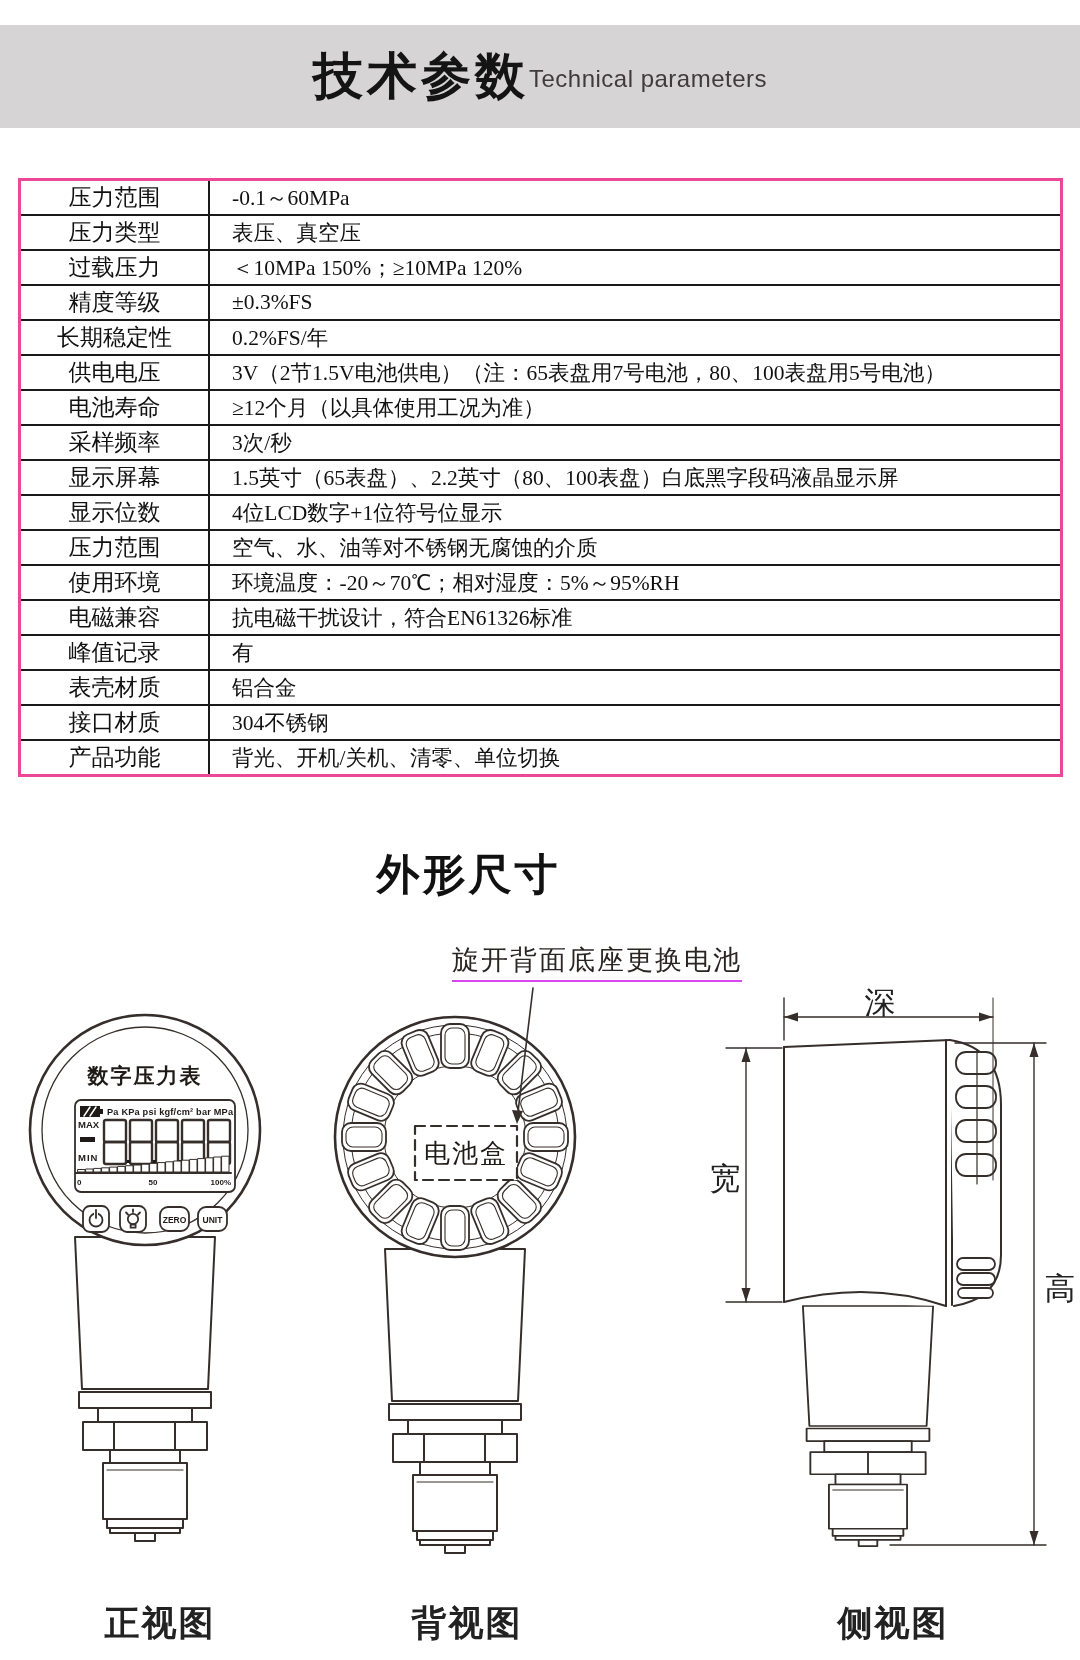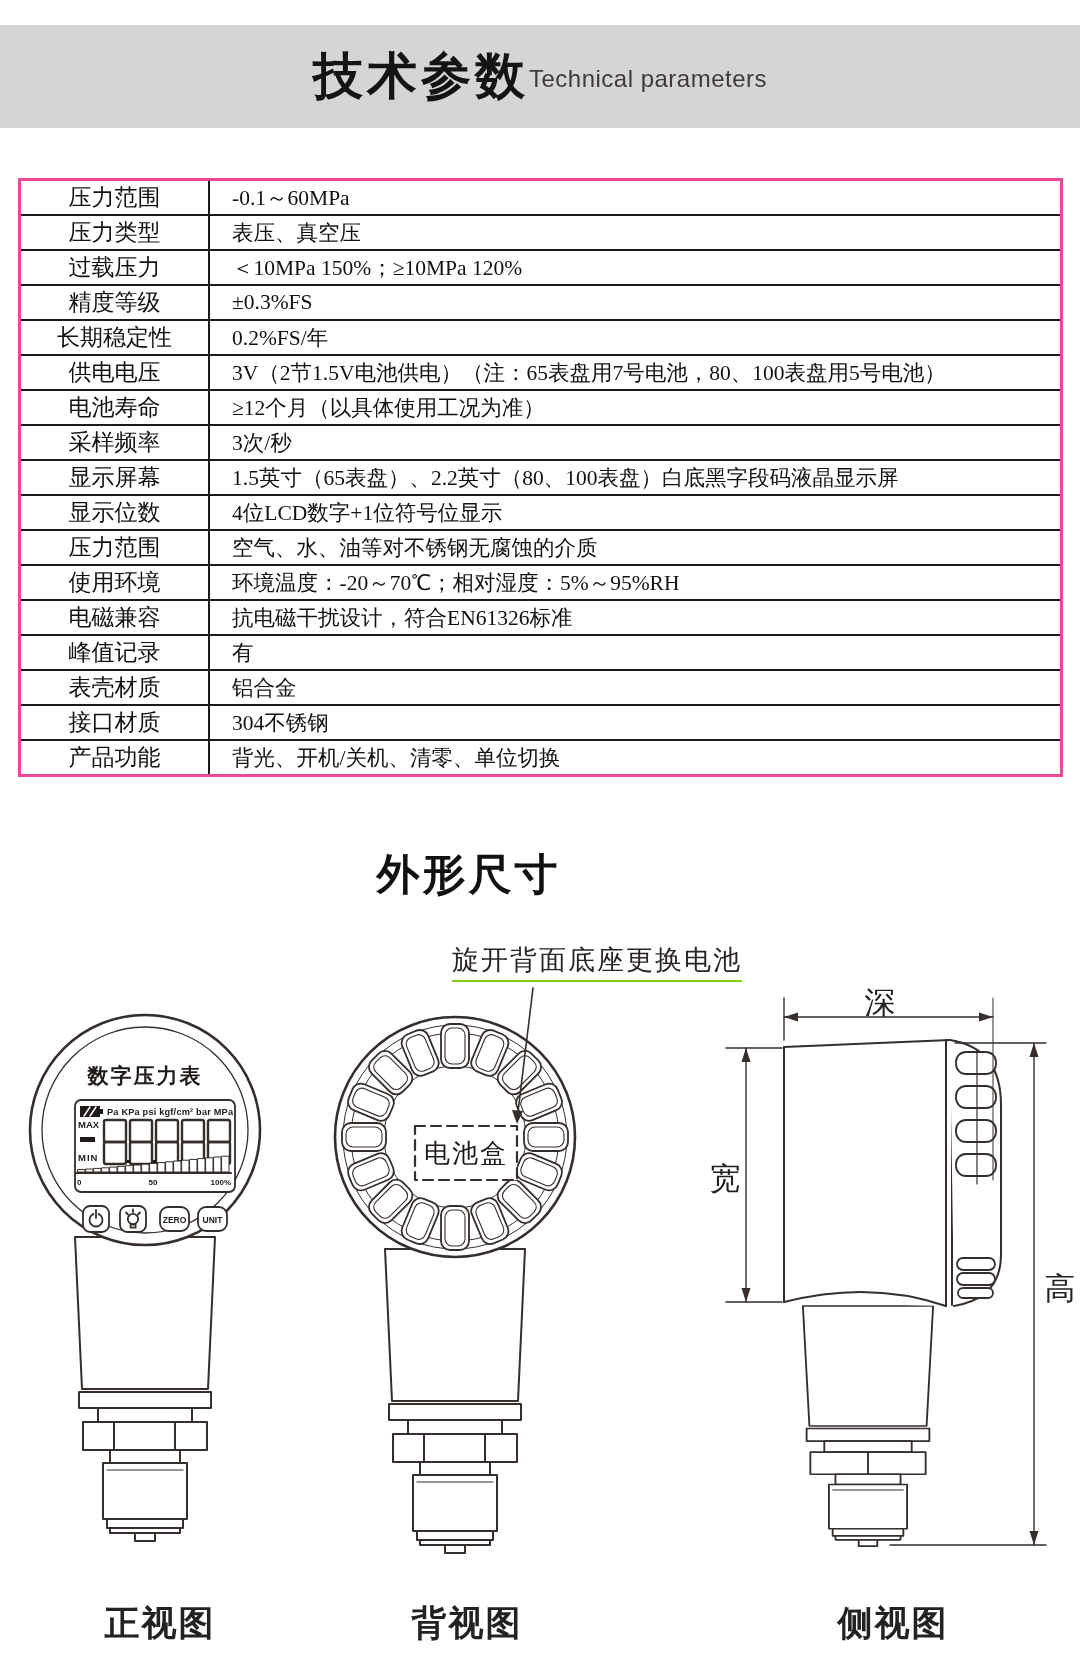--- a/index.html
+++ b/index.html
@@ -17,21 +17,21 @@
               table-layout:fixed;font-family:"Liberation Serif",serif;}
   .spec-table td{border:2px solid #1a1a1a;height:30.4px;white-space:nowrap;overflow:visible;}
   .spec-table{border:3px solid #ec4899;}
   .spec-table td.lbl{width:185px;text-align:center;font-size:23px;color:#111;}
   .spec-table td.val{padding-left:22px;font-size:21.5px;color:#111;}
 
   
   .dims-title{position:absolute;left:0;top:846px;width:937px;text-align:center;
               font-size:43px;font-weight:600;color:#111;letter-spacing:3px;}
   .annotation{position:absolute;left:452px;top:942px;font-family:Liberation Mono, monospace;
-              font-size:27px;color:#2a2423;letter-spacing:2px;border-bottom:2px solid #84cc16;
+              font-size:27px;color:#2a2423;letter-spacing:2px;border-bottom:2px solid #d946ef;
               padding-bottom:2px;}
   .dim-label{position:absolute;font-size:31px;font-weight:500;color:#222;}
   .caption{position:absolute;top:1600px;width:200px;text-align:center;font-size:35px;
            font-weight:700;color:#222;letter-spacing:2px;}
   svg{position:absolute;}
   svg text{font-family:"Liberation Sans",sans-serif;}
   .cjk-serif{font-family:"Liberation Serif",serif;}
 </style>
 </head>
 <body>

